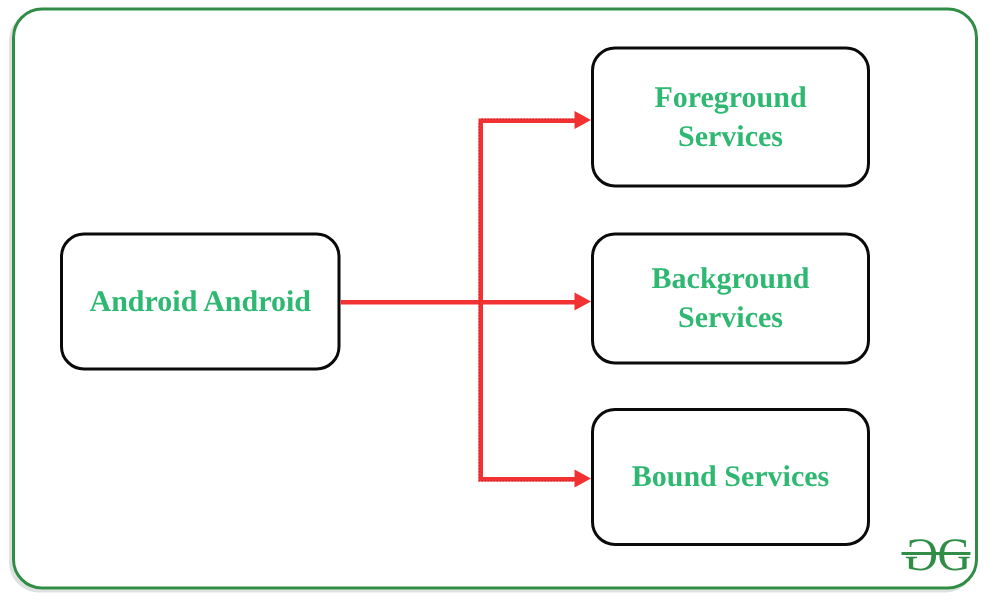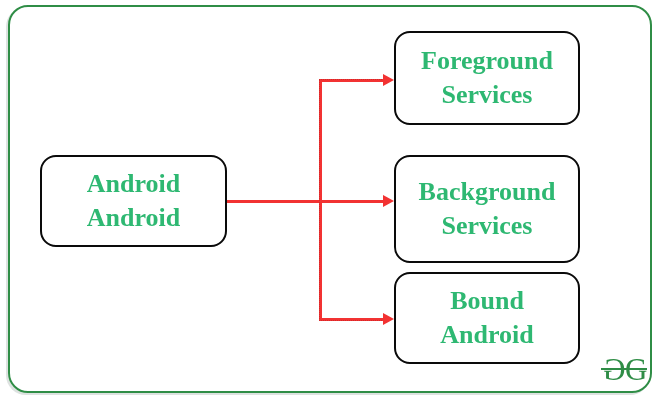--- a/index.html
+++ b/index.html
@@ -11,26 +11,26 @@
   
   .frame {
     position:absolute; left:8px; top:5px; width:640px; height:384px;
     border:2px solid #2f8d46; border-radius:20px;
     box-shadow:-2px 2px 0 rgba(120,140,130,0.25);
   }
   
   .node {
     position:absolute; border:2px solid #0a0a0a; border-radius:16px;
     background:#fff; display:flex; align-items:center; justify-content:center;
-    text-align:center; font-weight:bold; font-size:26px; line-height:1.3;
+    text-align:center; font-weight:bold; font-size:20px; line-height:1.3;
     color:#2eb872; padding:4px 14px; box-sizing:border-box;
   }
   #node-root  { left:40px;  top:155px; width:187px; height:92px; }
   #node-fg    { left:394px; top:31px;  width:186px; height:94px; }
-  #node-bg    { left:394px; top:155px; width:186px; height:108px; }
+  #node-bg    { left:394px; top:155px; width:186px; height:88px; }
   #node-bound { left:394px; top:272px; width:186px; height:92px; }
 
   
   .hline, .vline { position:absolute; background:#f23232; }
   .hline.main  { left:227px; top:200px; width:157px; height:3px; }
   .vline.trunk { left:319px; top:79px;  width:2px;  height:242px;
                  border-left:1px dotted #d42a2a; box-sizing:content-box; }
   .hline.branch-top    { left:321px; top:79px;  width:63px; height:2px;
                  border-top:1px dotted #d42a2a; }
   .hline.branch-bottom { left:321px; top:318px; width:63px; height:2px;
@@ -70,21 +70,21 @@
 
   <div class="node" id="node-fg">
     <span>Foreground Services</span>
   </div>
 
   <div class="node" id="node-bg">
     <span>Background Services</span>
   </div>
 
   <div class="node" id="node-bound">
-    <span>Bound Android</span>
+    <span>Bound Services</span>
   </div>
 
   <div class="hline main"></div>
   <div class="vline trunk"></div>
   <div class="hline branch-top"></div>
   <div class="hline branch-bottom"></div>
 
   <div class="arrowhead to-fg"></div>
   <div class="arrowhead to-bg"></div>
   <div class="arrowhead to-bound"></div>

